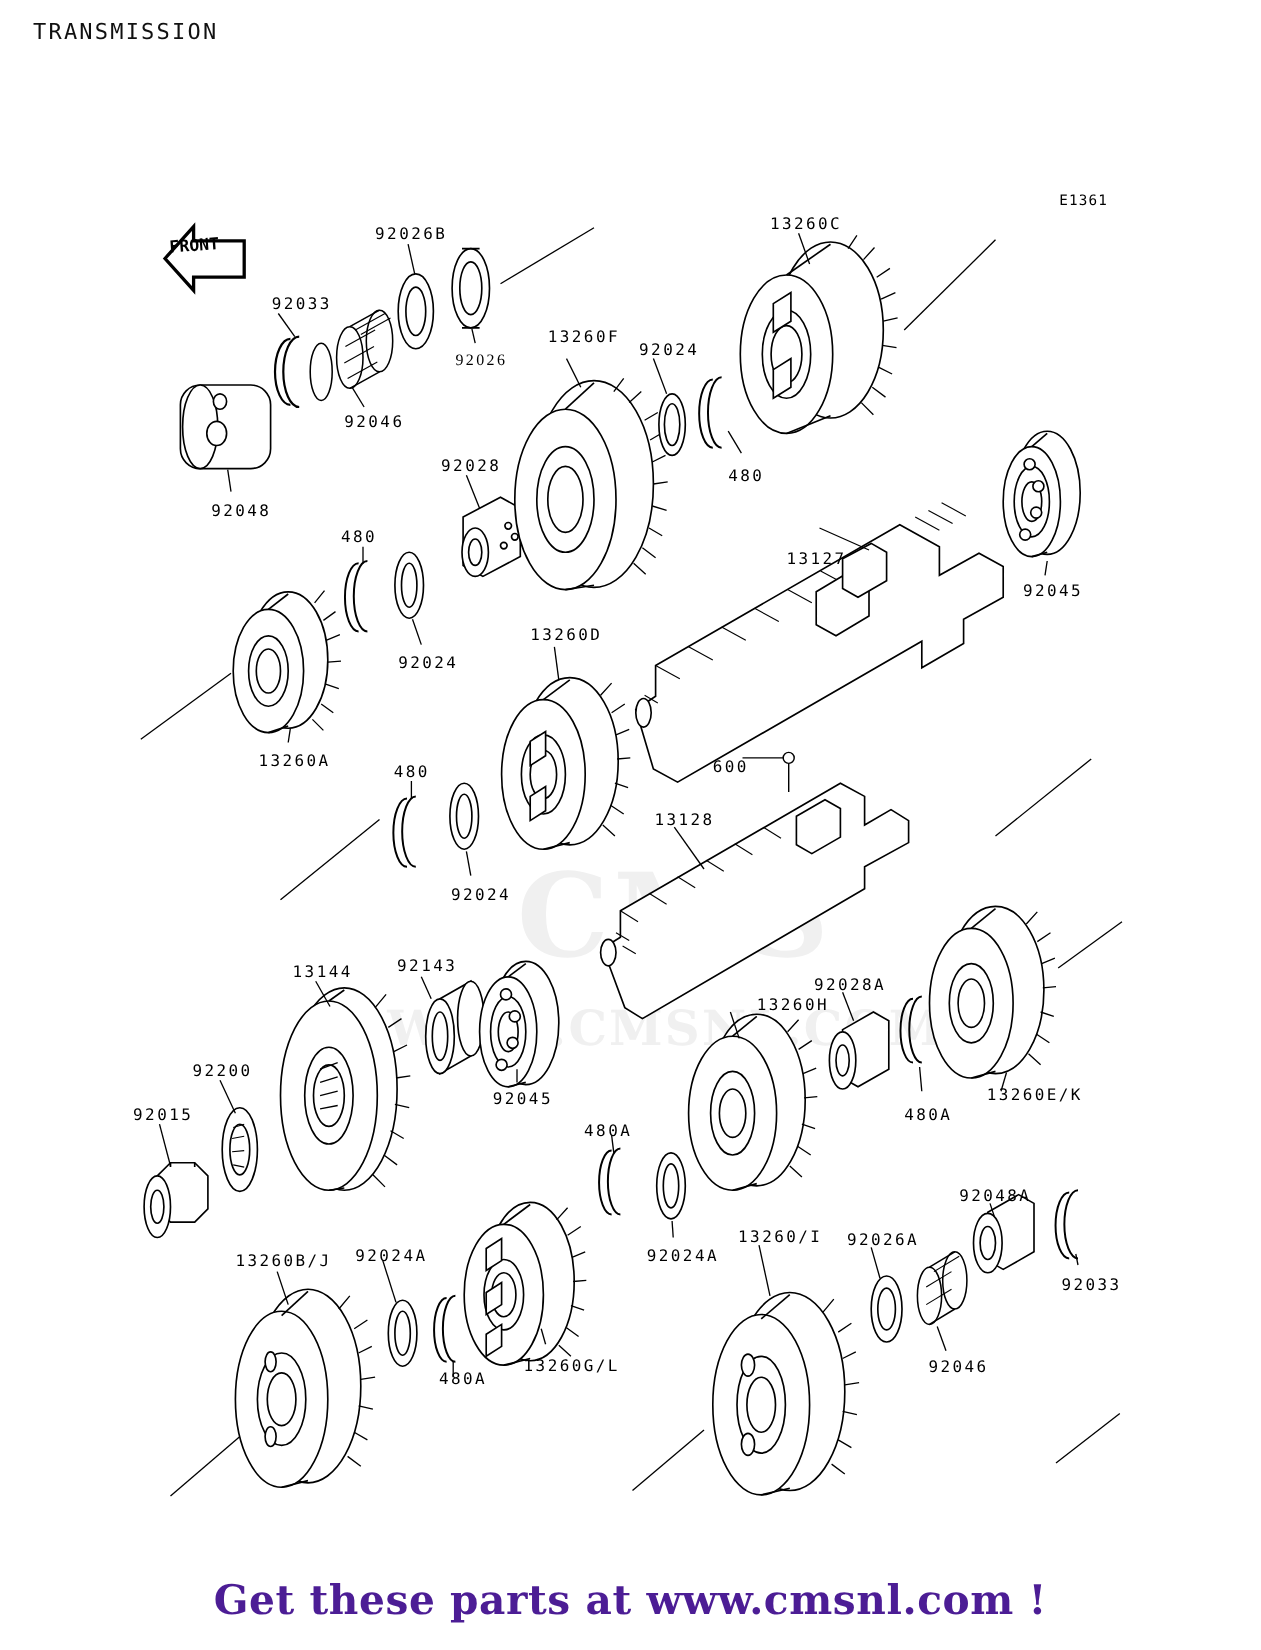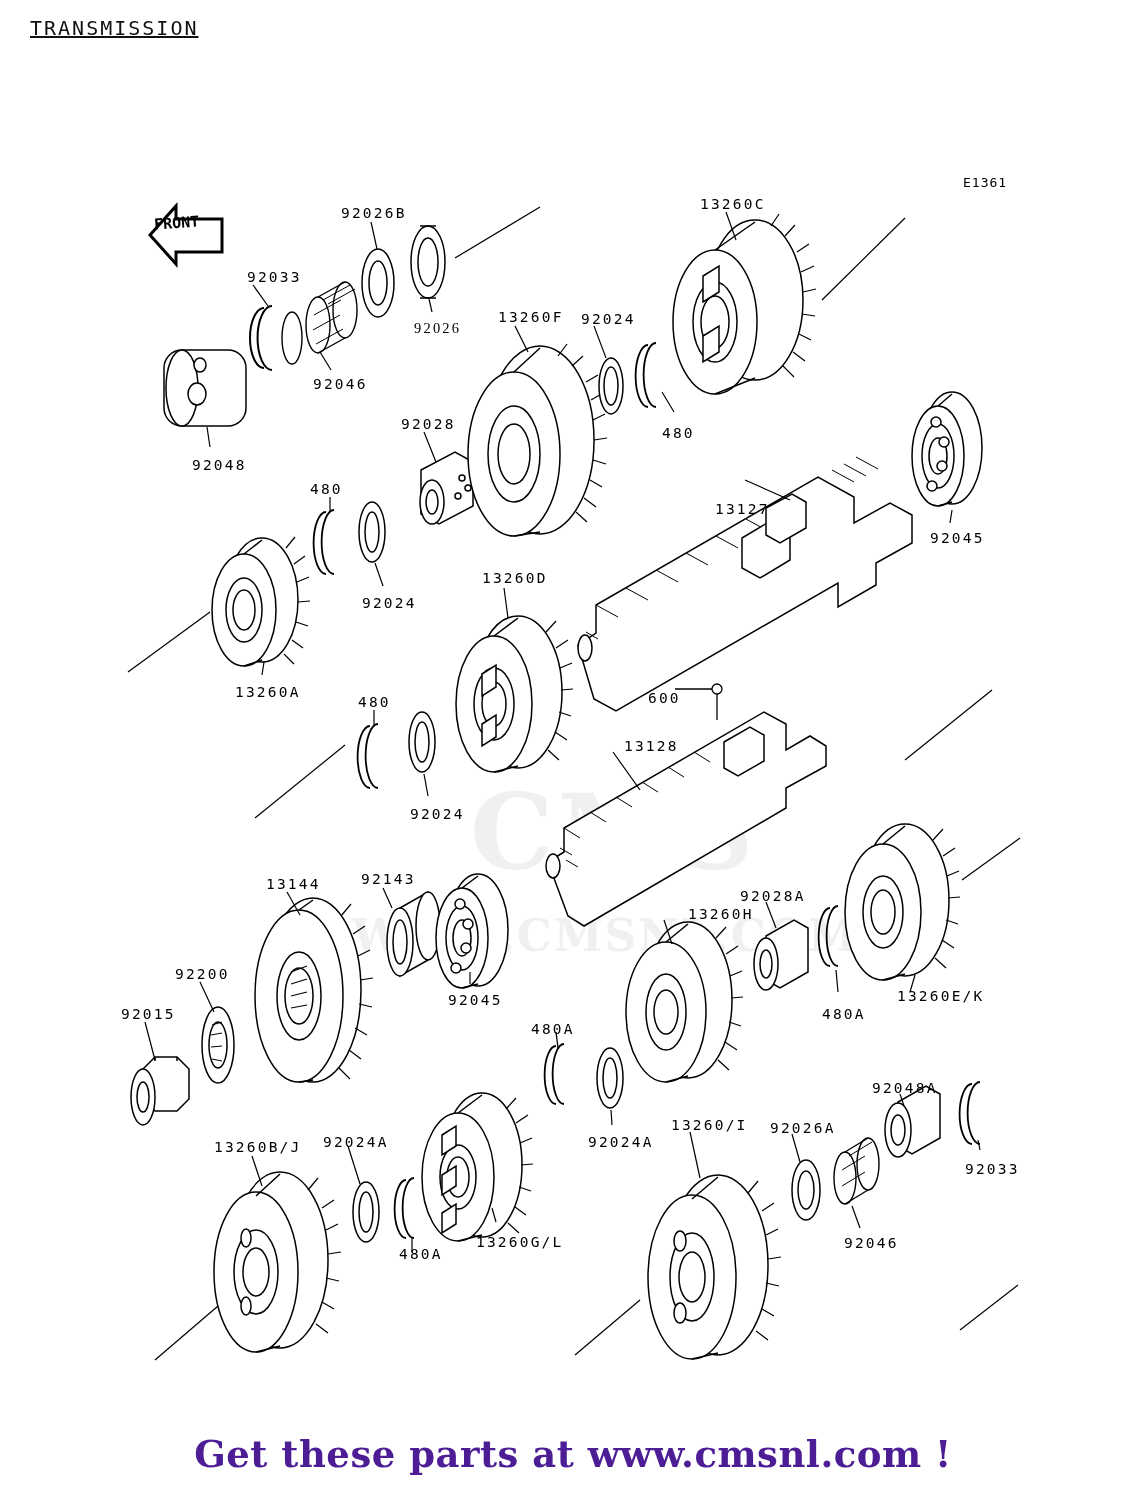--- a/index.html
+++ b/index.html
@@ -16,21 +16,20 @@
     overflow: hidden;
   }
   #page-title {
     position: absolute;
     left: 30px;
     top: 16px;
     font-size: 20px;
     letter-spacing: 2px;
     font-family: "DejaVu Sans Mono", monospace;
     color: #111111;
-    text-decoration: underline;
   }
   #diagram-code {
     position: absolute;
     left: 963px;
     top: 175px;
     font-size: 13px;
     letter-spacing: 1px;
   }
   #footer-text {
     position: absolute;
@@ -550,35 +549,35 @@
 
 <div id="front-badge">
   <div class="txt">FRONT</div>
 </div>
 
 <div id="labels">
     <div class="plabel" style="left: 341px; top: 205px;">92026B</div>
     <div class="plabel" style="left: 700px; top: 196px;">13260C</div>
     <div class="plabel" style="left: 247px; top: 269px;">92033</div>
     <div class="plabel" style="left: 414px; top: 320px; font-family: Liberation Serif, serif;">92026</div>
-    <div class="plabel" style="left: 498px; top: 309px; text-align: center;">13260F</div>
+    <div class="plabel" style="left: 498px; top: 299px; text-align: center;">13260F</div>
     <div class="plabel" style="left: 581px; top: 311px;">92024</div>
     <div class="plabel" style="left: 313px; top: 376px;">92046</div>
     <div class="plabel" style="left: 662px; top: 425px;">480</div>
     <div class="plabel" style="left: 401px; top: 416px;">92028</div>
     <div class="plabel" style="left: 192px; top: 457px;">92048</div>
     <div class="plabel" style="left: 715px; top: 466px; margin-top: 35px;">13127</div>
     <div class="plabel" style="left: 310px; top: 481px;">480</div>
     <div class="plabel" style="left: 930px; top: 530px;">92045</div>
     <div class="plabel" style="left: 362px; top: 595px;">92024</div>
     <div class="plabel" style="left: 482px; top: 570px; text-align: center;">13260D</div>
     <div class="plabel" style="left: 235px; top: 684px;">13260A</div>
     <div class="plabel" style="left: 358px; top: 694px;">480</div>
     <div class="plabel" style="left: 648px; top: 690px;">600</div>
-    <div class="plabel" style="left: 624px; top: 738px; text-align: right;">13128</div>
+    <div class="plabel" style="left: 595px; top: 738px; text-align: right;">13128</div>
     <div class="plabel" style="left: 410px; top: 806px;">92024</div>
     <div class="plabel" style="left: 266px; top: 876px;">13144</div>
     <div class="plabel" style="left: 361px; top: 871px;">92143</div>
     <div class="plabel" style="left: 640px; top: 906px; margin-left: 48px;">13260H</div>
     <div class="plabel" style="left: 740px; top: 888px;">92028A</div>
     <div class="plabel" style="left: 175px; top: 966px;">92200</div>
     <div class="plabel" style="left: 448px; top: 992px;">92045</div>
     <div class="plabel" style="left: 897px; top: 988px;">13260E/K</div>
     <div class="plabel" style="left: 822px; top: 1006px;">480A</div>
     <div class="plabel" style="left: 121px; top: 1006px;">92015</div>

